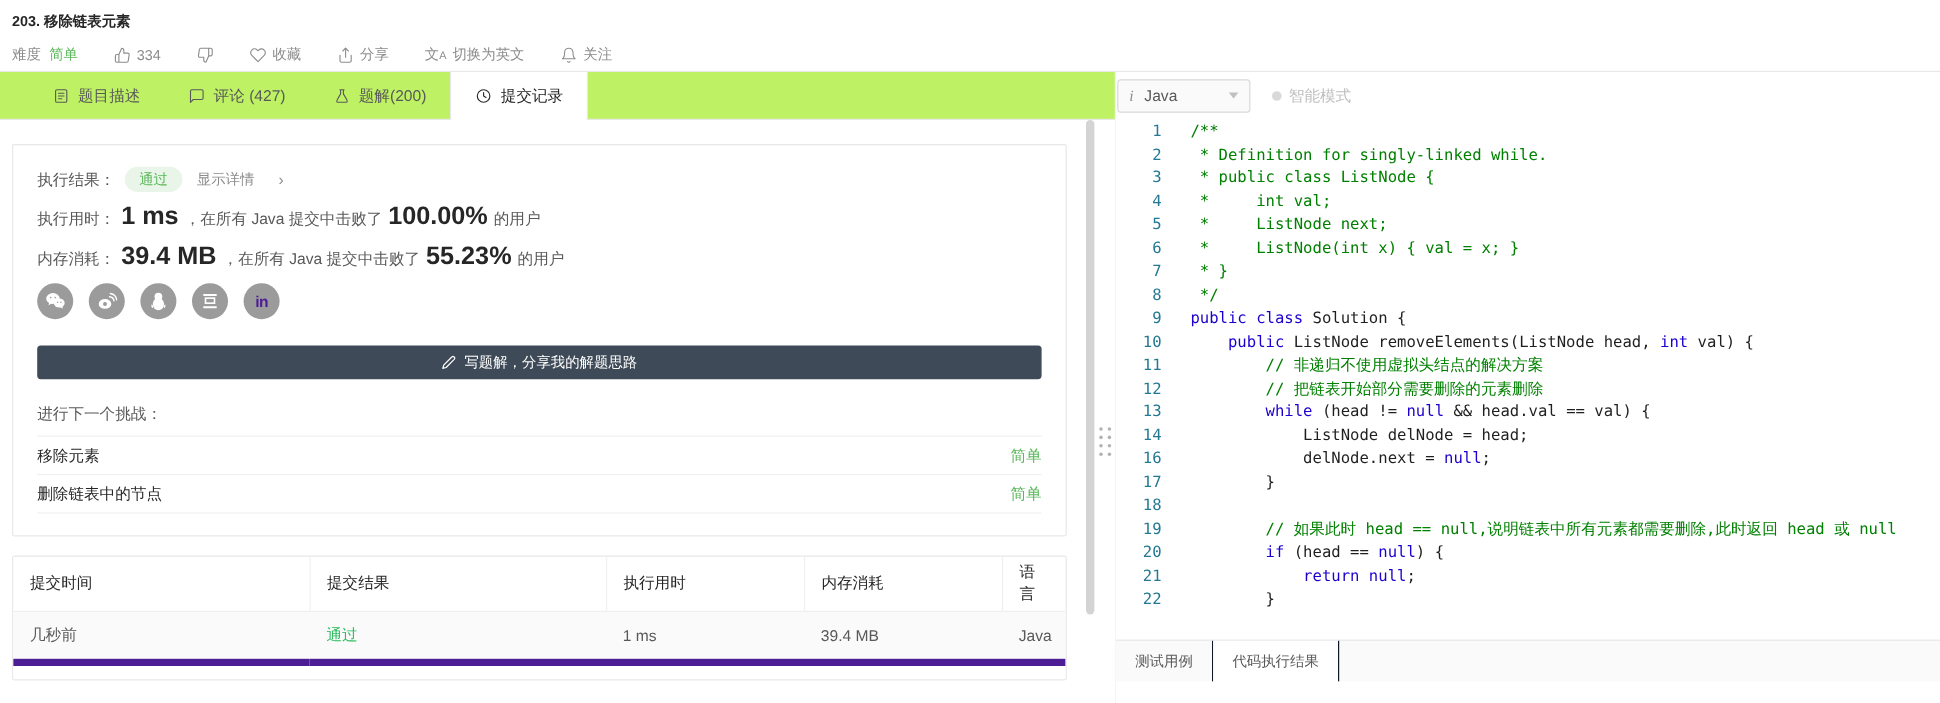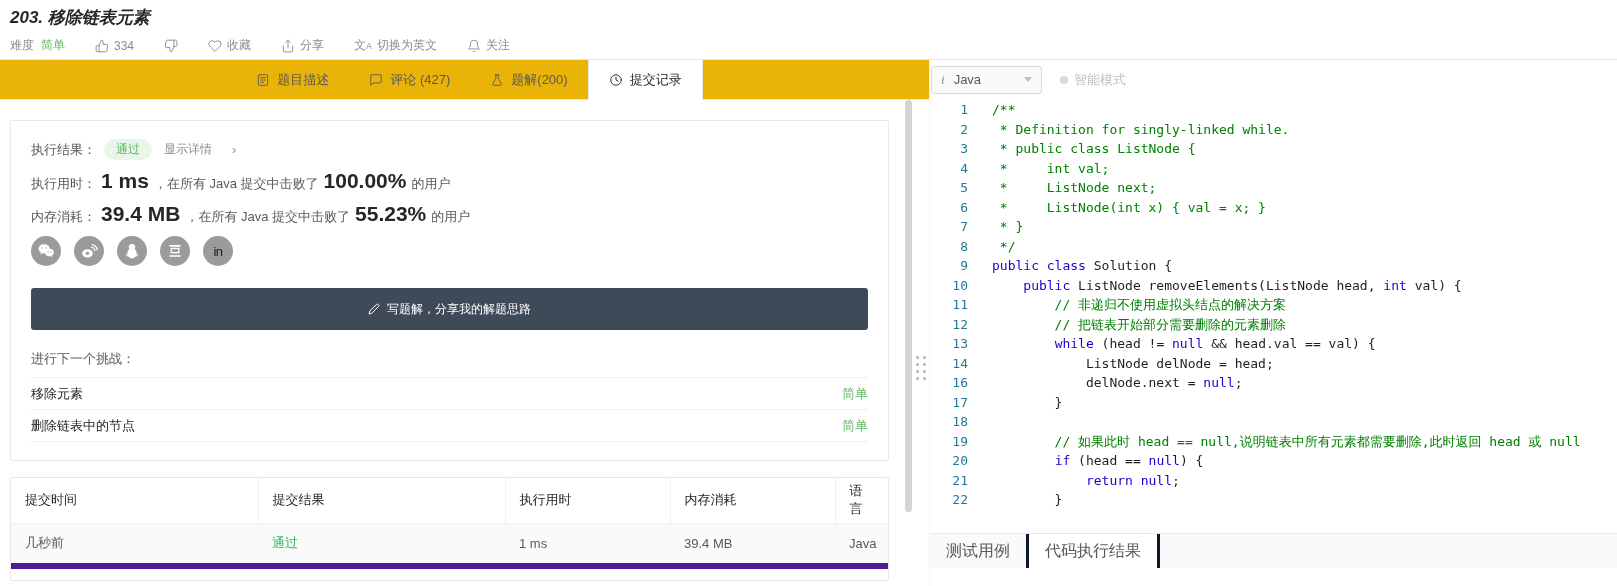--- a/index.html
+++ b/index.html
@@ -5,54 +5,54 @@
   * { margin:0; padding:0; box-sizing:border-box; }
   html,body { width:1617px; height:586px; }
   body {
     font-family:"Liberation Sans","DejaVu Sans",sans-serif;
     background:#fff; color:#262626; overflow:hidden; font-size:13px;
   }
   .page { width:1617px; height:586px; display:flex; flex-direction:column; }
 
   
   .top-header { flex:0 0 60px; height:60px; padding:7px 10px 0 10px; border-bottom:1px solid #e8e8e8; background:#fff; }
-  .page-title { font-size:17px; font-weight:700; color:#262626; line-height:22px;font-style:italic; }
+  .page-title { font-size:12px; font-weight:700; color:#262626; line-height:22px; }
   .meta-row { display:flex; align-items:center; margin-top:8px; color:#8c8c8c; font-size:12px; gap:30px; }
   .meta-diff { display:flex; gap:7px; align-items:center; }
   .easy { color:var(--accent-green,#5cb85c); }
   .meta-item { display:flex; align-items:center; gap:5px; cursor:pointer; color:#8c8c8c; }
   .meta-item svg { display:block; }
   .trans-icon { font-size:12px; color:#8c8c8c; }
   .trans-icon small { font-size:9px; }
 
   
   .body-row { flex:1; display:flex; min-height:0; }
   .left-pane { flex:0 0 929px; width:929px; display:flex; flex-direction:column; position:relative; min-height:0; }
   .right-pane { flex:1; display:flex; flex-direction:column; background:#fff; min-width:0; overflow:hidden; border-left:1px solid #f5f5f5; }
 
   
-  .tab-bar { flex:0 0 40px; height:40px; background:#eab308; border-bottom:1px solid #e8e8e8; display:flex; padding-left:10px; align-items:stretch;justify-content:center; }
+  .tab-bar { flex:0 0 40px; height:40px; background:#bef264; border-bottom:1px solid #e8e8e8; display:flex; padding-left:24px; align-items:stretch; }
   .tab { display:flex; align-items:center; gap:7px; padding:0 20px; font-size:13px; color:#595959; cursor:pointer; }
   .tab.active { background:#fff; border-left:1px solid #e8e8e8; border-right:1px solid #e8e8e8; margin-bottom:-1px; color:#262626; z-index:2; }
 
   
   .content { flex:1; background:#fff; padding:20px 40px 0 10px; overflow:hidden; }
   .card { background:#fff; border:1px solid #e8e8e8; border-radius:2px; }
   .result-card { padding:18px 20px 18px 20px; }
   .exec-row { display:flex; align-items:center; font-size:13px; color:#595959; }
   .status-badge { margin-left:8px; background:rgba(92,184,92,.14); color:var(--accent-green,#5cb85c); font-size:12px; padding:2px 12px; border-radius:11px; }
   .detail-link { margin-left:12px; color:#8c8c8c; font-size:12px; cursor:pointer; display:flex; align-items:center; gap:20px; }
   .chev { font-size:13px; line-height:1; }
   .metric-row { margin-top:9px; display:flex; align-items:baseline; color:#595959; font-size:13px; }
   .metric-value { font-size:21px; font-weight:700; color:#262626; margin:0 5px; }
   .showoff-label { margin-top:12px; color:#595959; }
   .social-row { margin-top:10px; display:flex; gap:13px; }
   .social-circle { width:30px; height:30px; border-radius:50%; background:#9b9b9b; display:flex; align-items:center; justify-content:center; cursor:pointer; }
-  .in-glyph { color:#0f172a; font-weight:400; font-size:13px; letter-spacing:-.5px; }
-  .write-btn { margin-top:22px; width:100%; height:42px; background:var(--button-dark,#3e4a57); color:#fff; border:none; border-radius:3px; font-size:12px; display:flex; align-items:center; justify-content:center; gap:7px; cursor:pointer; font-family:inherit; }
+  .in-glyph { color:#4c1d95; font-weight:700; font-size:13px; letter-spacing:-.5px; }
+  .write-btn { margin-top:22px; width:100%; height:28px; background:var(--button-dark,#3e4a57); color:#fff; border:none; border-radius:3px; font-size:12px; display:flex; align-items:center; justify-content:center; gap:7px; cursor:pointer; font-family:inherit; }
   .next-label { margin-top:20px; color:#595959; }
   .challenge-list { margin-top:9px; border-top:1px solid #f0f0f0; }
   .challenge-row { height:32px; display:flex; align-items:center; justify-content:space-between; border-bottom:1px solid #f0f0f0; cursor:pointer; }
   .challenge-title { color:#262626; font-size:13px; }
   .challenge-diff { color:var(--accent-green,#5cb85c); font-size:13px; }
 
   
   .table-card { margin-top:16px; overflow:hidden; }
   .sub-table { width:100%; border-collapse:collapse; font-size:13px; table-layout:fixed; }
   .sub-table th { height:45px; text-align:left; font-weight:400; color:#262626; padding:0 14px; border-bottom:1px solid #f0f0f0; border-right:1px solid #f0f0f0; }
@@ -77,21 +77,21 @@
 
   .editor-body { flex:1; overflow:hidden; background:#fff; font-family:"DejaVu Sans Mono","Liberation Mono",monospace; font-size:13px; padding-top:1px; }
   .code-line { display:flex; height:19.5px; line-height:19.5px; white-space:pre; }
   .ln { flex:0 0 56px; width:56px; text-align:right; padding-right:18px; color:var(--line-number,#237893); }
   .lc { flex:1; padding-left:6px; color:var(--code-plain,#1f1f1f); overflow:hidden; }
   .tok-keyword { color:var(--code-keyword,#1c00cf); }
   .tok-comment { color:var(--code-comment,#008000); }
   .tok-plain { color:var(--code-plain,#1f1f1f); }
 
   .console-bar { flex:0 0 35px; border-top:1px solid #e8e8e8; background:#fafafa; display:flex; align-items:stretch; }
-  .console-tab { display:flex; align-items:center; padding:0 16px; font-size:16px; color:#595959; border-right:3px solid #0f172a; cursor:pointer; }
+  .console-tab { display:flex; align-items:center; padding:0 16px; font-size:12px; color:#595959; border-right:1px solid #0f172a; cursor:pointer; }
   .console-tab.active { background:#fff; }
   .console-body { flex:0 0 18px; background:#fff; }
 </style>
 </head>
 <body>
 
 <div class="page">
 
   <header class="top-header">
     <h1 class="page-title">203. 移除链表元素</h1>

